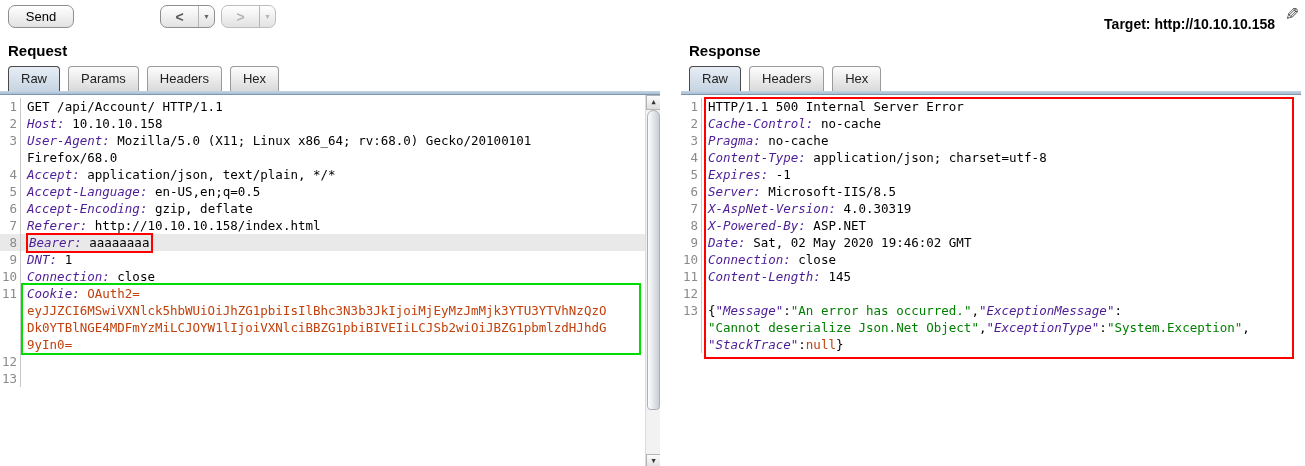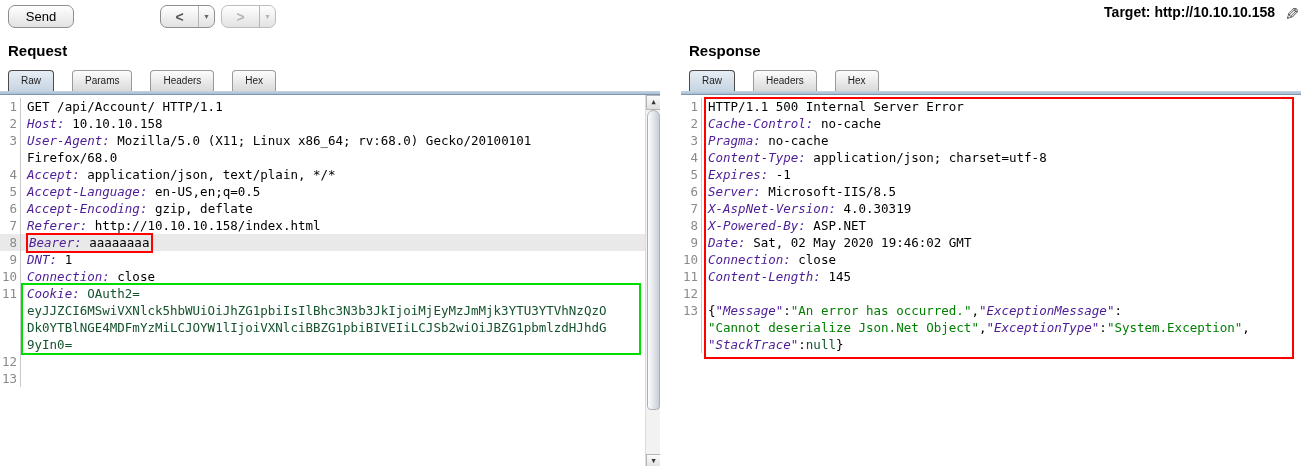--- a/index.html
+++ b/index.html
@@ -16,51 +16,51 @@
   #cancel-btn { left:84px; width:67px;margin-top:37px; }
   .navbtn { position:absolute; top:5px; height:23px; width:55px; border:1px solid #8e8e8e;
             border-radius:7px; background:linear-gradient(#ffffff,#e2e2e2); display:flex; }
   .navbtn.disabled { border-color:#bdbdbd; }
   .nav-main { flex:1; display:flex; align-items:center; justify-content:center;
               font-size:14px; font-weight:bold; color:#555; }
   .nav-drop { width:16px; border-left:1px solid #b5b5b5; display:flex; align-items:center;
               justify-content:center; font-size:7px; color:#666; }
   .navbtn.disabled .nav-main, .navbtn.disabled .nav-drop { color:#b5b5b5; }
   #prev-btn { left:160px; } #next-btn { left:221px; }
-  .target-box { position:absolute; right:30px; top:4px; font-size:14px; font-weight:bold; color:#000; }
+  .target-box { position:absolute; right:30px; top:16px; font-size:14px; font-weight:bold; color:#000; }
   .pencil { position:absolute; right:6px; top:4px; font-size:17px; color:#444;
             transform:scaleX(-1); cursor:pointer; }
 
   
   .panel { position:absolute; top:36px; height:430px; background:#fff; }
   #request-panel  { left:0;   width:660px; }
   #response-panel { left:681px; width:620px; }
   .panel-title { font-size:15px; font-weight:bold; color:#000000; padding:6px 0 6px 8px; }
   .tabs { display:flex; padding-left:8px; align-items:flex-end; height:26px; }
   .tab { border:1px solid #9a9a9a; border-bottom:none; border-radius:4px 4px 0 0;
-         background:linear-gradient(#fdfdfd,#d9d9d9); font-size:10px; color:#222;
-         padding:4px 12px 5px 12px; margin-right:18px; cursor:pointer; }
+         background:linear-gradient(#fdfdfd,#d9d9d9); font-size:13px; color:#222;
+         padding:4px 12px 5px 12px; margin-right:8px; cursor:pointer; }
   .tab.active { background:linear-gradient(#e7edf4,#c6d4e2); border-color:#4a4a4a;
                 position:relative; z-index:2; }
   .tabband { height:4px; background:linear-gradient(#c4d4e4,#a9bed2); border-bottom:1px solid #7d97b2; }
 
   
   .editor { position:relative; background:#fff; width:100%; height:374px;
             font-family:"DejaVu Sans Mono", monospace; font-size:12.5px; line-height:17px;
             padding-top:3px; overflow:hidden; }
   #request-editor { padding-right:15px; }
   .row { display:flex; height:17px; white-space:pre; }
   .row.hl { background:#e9e9e9; }
   .ln { width:17px; text-align:right; color:#8a8a8a; flex:none; }
   .gsep { width:7px; border-left:1px solid #c9c9c9; margin-left:3px; flex:none; }
   .code { white-space:pre; }
   .c-k { color:#000000; }
   .c-h, .c-b { color:#4c1d95;font-style:italic; }
   .c-g { color:#007f00; }
-  .c-r { color:#14532d; }
+  .c-r { color:#c2410c; }
   .frame-red { border:2px solid #ff0000; padding:0 2px 1px 1px; margin:-2px 0 16px -1px;
                display:inline-block; line-height:15px; }
   .overlay { position:absolute; pointer-events:none; z-index:3; }
   #green-frame { left:21px; width:620px; top:188px; height:72px; border:2px solid #00dd00; }
   #red-frame-response { left:23px; right:7px; top:2px; height:262px; border:2px solid #ff0000; }
 
   
   .vscroll { position:absolute; right:0; top:0; width:15px; height:374px; background:#f2f2f2;
              border-left:1px solid #dcdcdc; }
   .sb-btn { width:15px; height:15px; background:linear-gradient(#fcfcfc,#dddddd);

